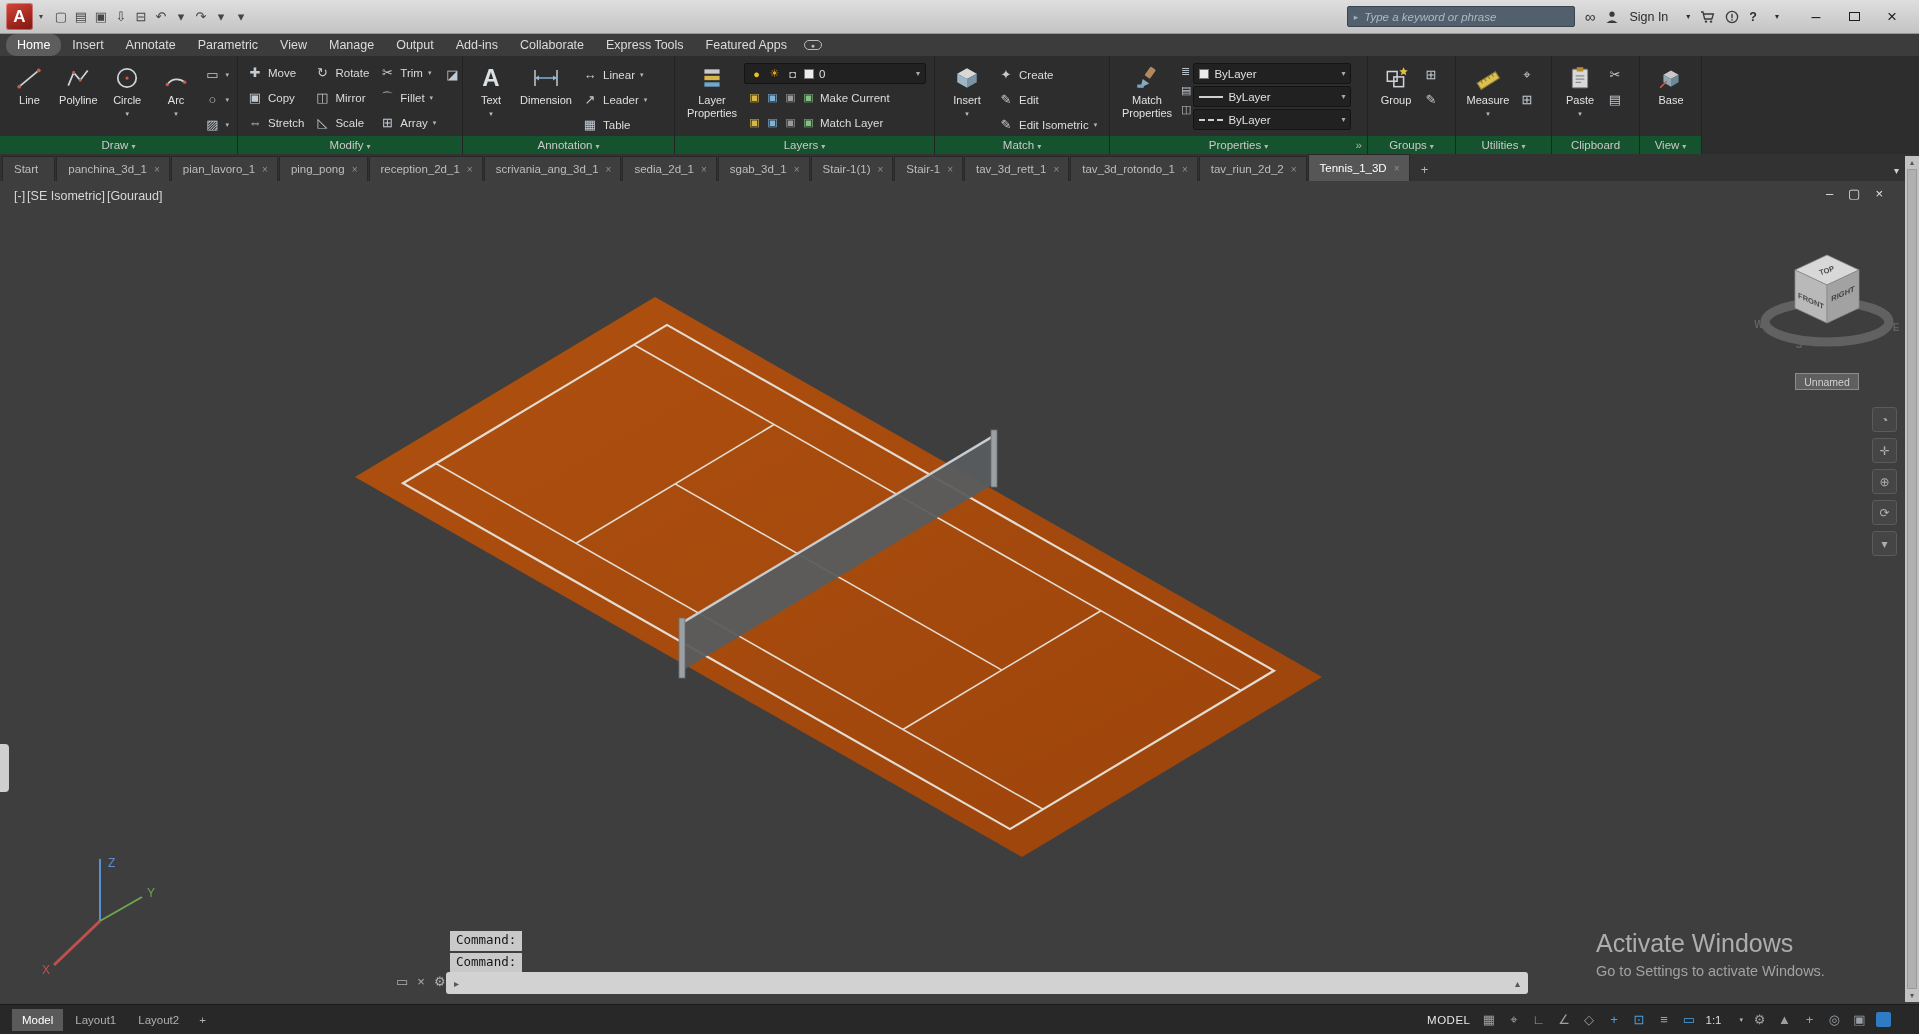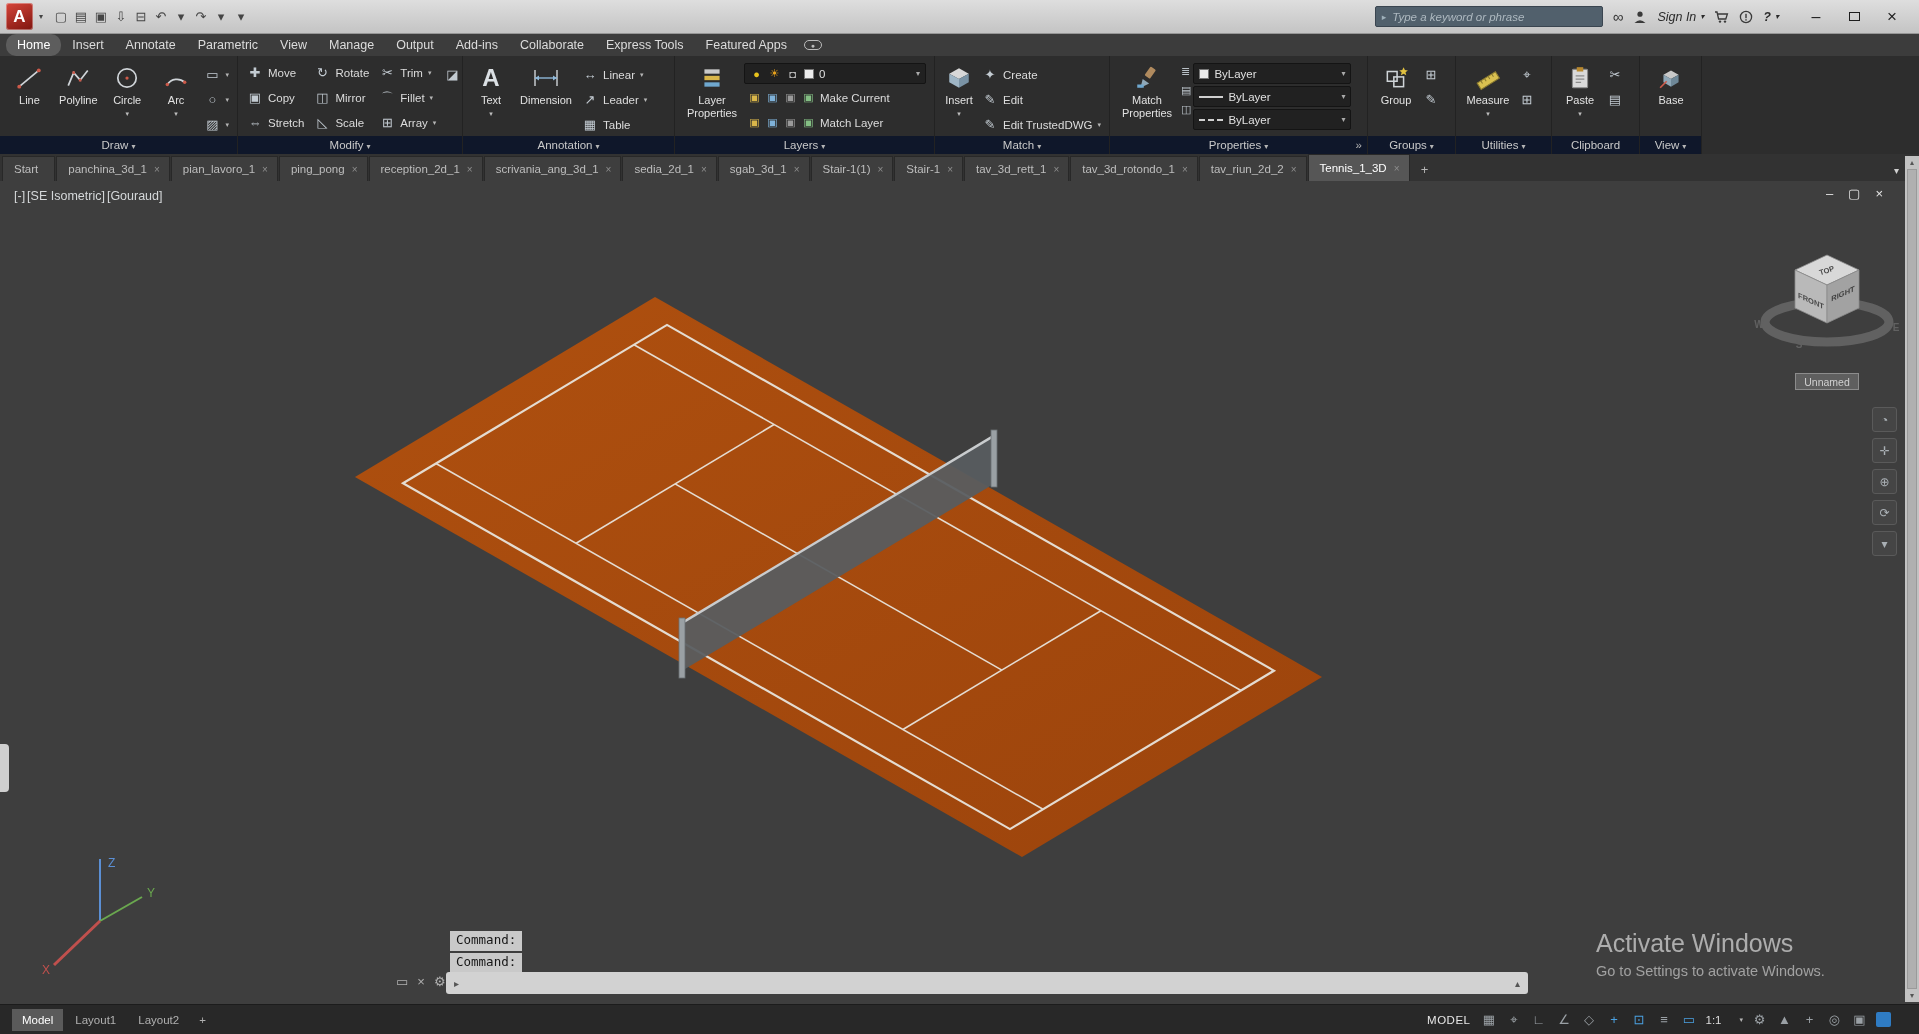--- a/index.html
+++ b/index.html
@@ -19,42 +19,42 @@
   .title-center { position:absolute; left:50%; top:0; height:34px; transform:translateX(-50%);
     display:flex; gap:38px; align-items:center; font-size:14.5px; color:#1f1f1f; white-space:nowrap;margin-top:45px; }
   .tb-right { margin-left:auto; display:flex; align-items:center; gap:10px; padding-right:2px; }
   .search-box { width:228px; height:21px; background:#51606c; border:1px solid #3a4550; border-radius:2px;
     display:flex; align-items:center; padding:0 6px; gap:6px; }
   .search-caret { color:#9fb0ba; font-size:9px; }
   .search-box input { flex:1; background:transparent; border:none; outline:none; font-style:italic;
     font-size:11.5px; color:#c3ccd2; font-family:"Liberation Sans",sans-serif; }
   .search-box input::placeholder { color:#aeb9c0; font-style:italic; }
   .tb-ic { font-size:15px; color:#333; display:flex; align-items:center; }
-  .signin { font-size:12.5px; color:#2b2b2b; display:flex; align-items:center; gap:4px;font-style:italic; }
+  .signin { font-size:12.5px; color:#2b2b2b; display:flex; align-items:center; gap:18px; }
   .signin .c { font-size:8px; }
   .winbtns { display:flex; align-items:center; margin-left:8px; }
   .winbtn { width:38px; height:28px; display:flex; align-items:center; justify-content:center; color:#1d1d1d; }
   .winbtn .sq { width:11px; height:9px; border:1.5px solid #1d1d1d; display:inline-block; }
   .winbtn.close { font-size:17px; }
 
   
   #menubar { position:absolute; top:34px; left:0; right:0; height:22px; background:#3c3c3c;
     display:flex; align-items:stretch; padding-left:6px; font-size:12.5px; color:#dcdcdc; }
   .menu-tab { padding:4px 11px; display:flex; align-items:center; white-space:nowrap;border-radius:10px; }
   .menu-tab.active { background:#5d5d5d; color:#fff; }
   .menu-extra { margin-left:6px; display:flex; align-items:center; }
   .menu-extra .pill { width:18px; height:10px; border:1px solid #bbb; border-radius:5px;
     display:inline-flex; align-items:center; justify-content:center; color:#bbb; font-size:7px; }
 
   
   #ribbon { position:absolute; top:56px; left:0; right:0; height:98px; background:#2d2d2d; display:flex; }
   .panel { position:relative; height:98px; border-right:1px solid #222; flex:0 0 auto; }
   .pc { height:80px; display:flex; padding:3px 4px 0 5px; }
   .caption { position:absolute; left:0; right:0; bottom:0; height:18px; line-height:18px; text-align:center;
-    font-size:11.5px; color:#c9c9c9; background:#0f172a; white-space:nowrap; }
+    font-size:11.5px; color:#c9c9c9; background:#14532d; white-space:nowrap; }
   .caption .cdown { font-size:8px; margin-left:3px; color:#b5b5b5; }
   .caption .ovf { position:absolute; right:5px; color:#b5b5b5; }
   .big-btn { width:54px; display:flex; flex-direction:column; align-items:center; padding-top:2px;
     color:#e2e2e2; font-size:11px; line-height:12.5px; text-align:center; }
   .big-btn.w64 { width:64px; }
   .big-btn.w46 { width:46px; }
   .big-ico { height:33px; display:flex; align-items:center; justify-content:center; }
   .bcaret { font-size:7px; color:#bdbdbd; margin-top:1px; }
   .mini-col { display:flex; flex-direction:column; justify-content:flex-start; gap:2px; padding-top:4px; }
   .mini-btn { display:flex; align-items:center; gap:5px; font-size:11.5px; color:#dcdcdc; height:23px; padding:0 4px; white-space:nowrap; }
@@ -440,21 +440,21 @@
           <div class="mini-btn">
               <span class="mico">✦</span>
               <span>Create</span>
             </div>
           <div class="mini-btn">
               <span class="mico">✎</span>
               <span>Edit</span>
             </div>
           <div class="mini-btn">
               <span class="mico">✎</span>
-              <span>Edit TrustedDWG</span>
+              <span>Edit Isometric</span>
               <span class="mcaret">▾</span>
             </div>
         </div>
       </div>
       <div class="caption">
         <span>Match</span><span class="cdown">▾</span>
       </div>
     </div>
 
     <div class="panel" style="width:258px">

